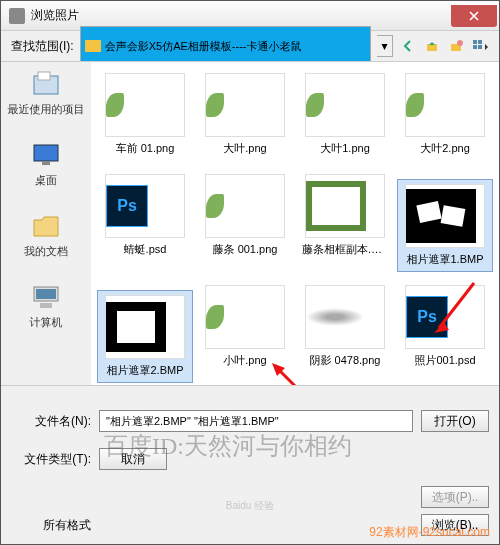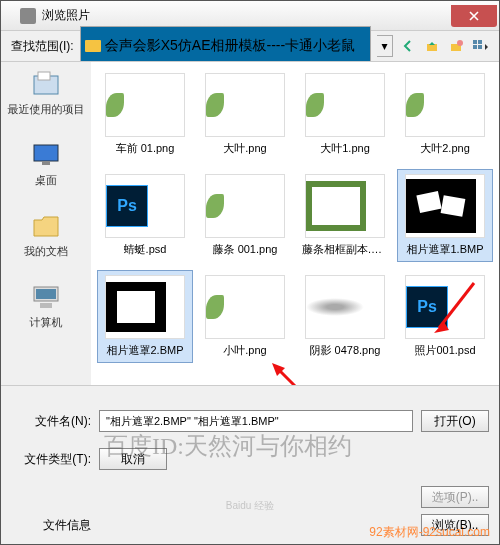--- a/index.html
+++ b/index.html
@@ -1,37 +1,37 @@
 <!DOCTYPE html>
 <html><head>
 <meta charset="utf-8">
 <style>
 * { box-sizing: border-box; margin: 0; padding: 0; }
 body { font-family: "Microsoft YaHei", "SimSun", sans-serif; font-size: 12px; background: #fff; }
 .window { width: 500px; height: 545px; border: 1px solid #555; background: #f0f0f0; display: flex; flex-direction: column; }
-.titlebar { height: 30px; background: linear-gradient(#fdfdfd, #e8e8e8); display: flex; align-items: center; padding-left: 19px; border-bottom: 1px solid #ccc; }
+.titlebar { height: 30px; background: linear-gradient(#fdfdfd, #e8e8e8); display: flex; align-items: center; padding-left: 8px; border-bottom: 1px solid #ccc; }
 .titlebar-icon { width: 16px; height: 16px; background: #888; border-radius: 2px; margin-right: 6px; }
 .titlebar-title { flex: 1; font-size: 12px; }
 .close-btn { width: 46px; height: 22px; background: #c75050; color: #fff; display: flex; align-items: center; justify-content: center; font-size: 13px; margin-right: 2px; border-radius: 0 0 3px 3px; cursor: pointer; }
 .toolbar-row { height: 30px; display: flex; align-items: center; padding: 0 10px; gap: 6px; background: #f0f0f0; }
 .toolbar-label { font-size: 12px; }
-.path-input { flex: 1; height: 40px; border: 1px solid #aaa; background: #0369a1; padding: 0 4px; font-size: 14px; display: flex; align-items: center; }
+.path-input { flex: 1; height: 40px; border: 1px solid #aaa; background: #0ea5e9; padding: 0 4px; font-size: 11px; display: flex; align-items: center; }
 .folder-ico { width: 16px; height: 12px; background: #f5c342; border-radius: 1px; margin-right: 4px; }
 .dropdown-arrow { width: 16px; height: 22px; border: 1px solid #aaa; border-left: none; display: flex; align-items: center; justify-content: center; cursor: pointer; }
 .toolbar-icons { display: flex; gap: 6px; }
 .tb-ico { width: 18px; height: 18px; cursor: pointer; display: flex; align-items: center; justify-content: center; }
 .main-area { flex: 1; display: flex; background: #fff; border-top: 1px solid #ccc; overflow: hidden; }
 .sidebar { width: 90px; background: #f0f0f0; padding-top: 8px; display: flex; flex-direction: column; align-items: center; gap: 24px; }
 .side-item { display: flex; flex-direction: column; align-items: center; gap: 4px; cursor: pointer; }
 .side-ico { width: 32px; height: 28px; }
 .side-lbl { font-size: 11px; text-align: center; color: #333; }
 .file-area { flex: 1; background: #fff; overflow-y: auto; padding: 6px; position: relative; }
 .file-grid { display: grid; grid-template-columns: repeat(4, 1fr); gap: 8px 4px; }
 .file-item { display: flex; flex-direction: column; align-items: center; padding: 4px; cursor: pointer; border: 1px solid transparent; }
-.file-item.sel { border: 1px solid #7da2ce; background: #cfe3f9; }
+.file-item.sel { border: 1px solid #7da2ce; background: #cfe3f9; margin-top: 10px; }
 .thumb { width: 80px; height: 64px; border: 1px solid #ddd; background: #fff; display: flex; align-items: center; justify-content: flex-start; position: relative; overflow: hidden; }
 .file-name { font-size: 11px; margin-top: 4px; text-align: center; max-width: 86px; overflow: hidden; white-space: nowrap; text-overflow: ellipsis; }
 .bottom-panel { background: #f0f0f0; padding: 8px 10px; border-top: 1px solid #ccc; position: relative; }
 .field-row { display: flex; align-items: center; gap: 8px; margin-bottom: 6px; margin-top: 16px; }
 .field-label { width: 80px; text-align: right; font-size: 12px; }
 .field-input { flex: 1; height: 22px; border: 1px solid #888; background: #fff; padding: 0 6px; font-size: 11px; }
 .btn { width: 68px; height: 22px; border: 1px solid #888; background: linear-gradient(#fdfdfd,#e5e5e5); font-size: 12px; cursor: pointer; }
 .btn.disabled { color: #999; }
 .info-row { display: flex; align-items: center; gap: 8px; }
 .watermark { position: absolute; left: 70px; top: 430px; font-size: 24px; color: rgba(80,80,80,0.4); font-family: "KaiTi","STKaiti",serif; pointer-events: none; margin-left: 34px; }
@@ -232,21 +232,21 @@
     </div>
     <div class="field-row">
       <span class="field-label">文件类型(T):</span>
       <button class="btn">取消</button>
     </div>
     <div class="field-row" style="justify-content:center; gap:8px;">
       <span style="flex:1"></span>
       <button class="btn disabled">选项(P)..</button>
     </div>
     <div class="info-row">
-      <span class="field-label">文件信息</span>
+      <span class="field-label">所有格式</span>
       <div style="flex:1"></div>
       <button class="btn">浏览(B)..</button>
     </div>
   </div>
 
   <div class="watermark">百度ID:天然河与你相约</div>
   <div class="footer-wm2">Baidu 经验</div>
   <div class="footer-wm">92素材网-92sucai.com</div>
 </div>
 

